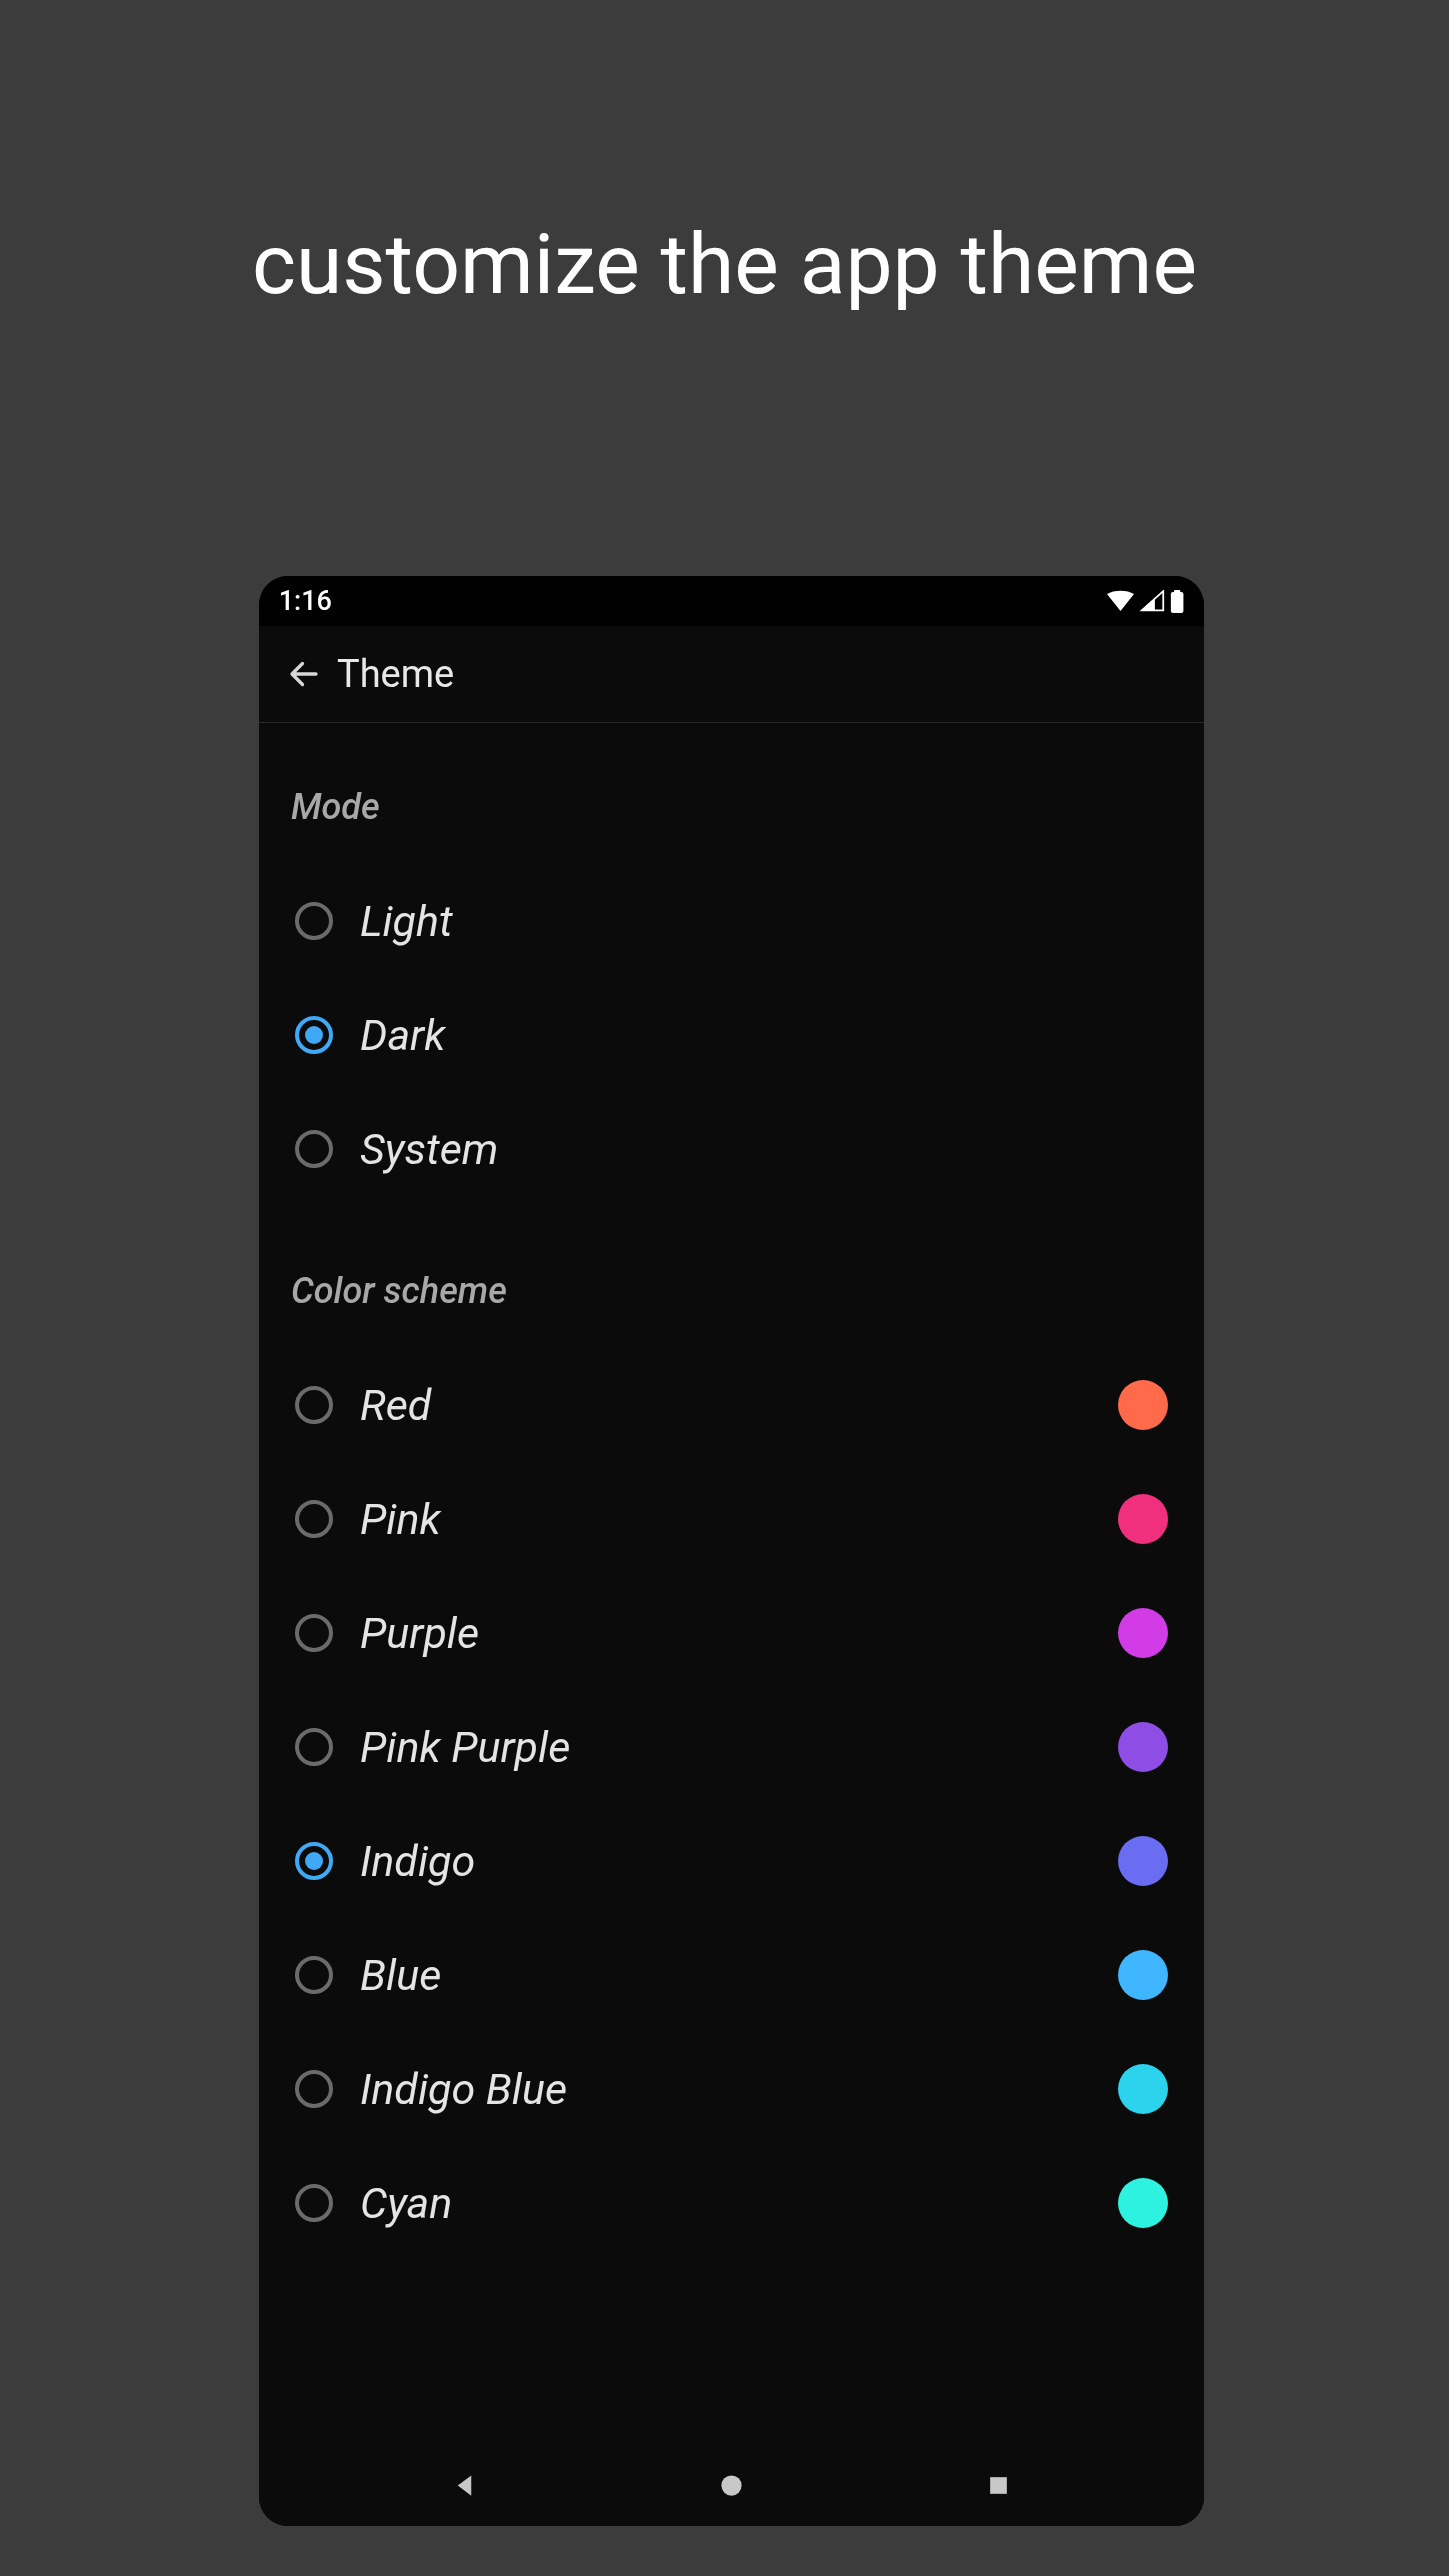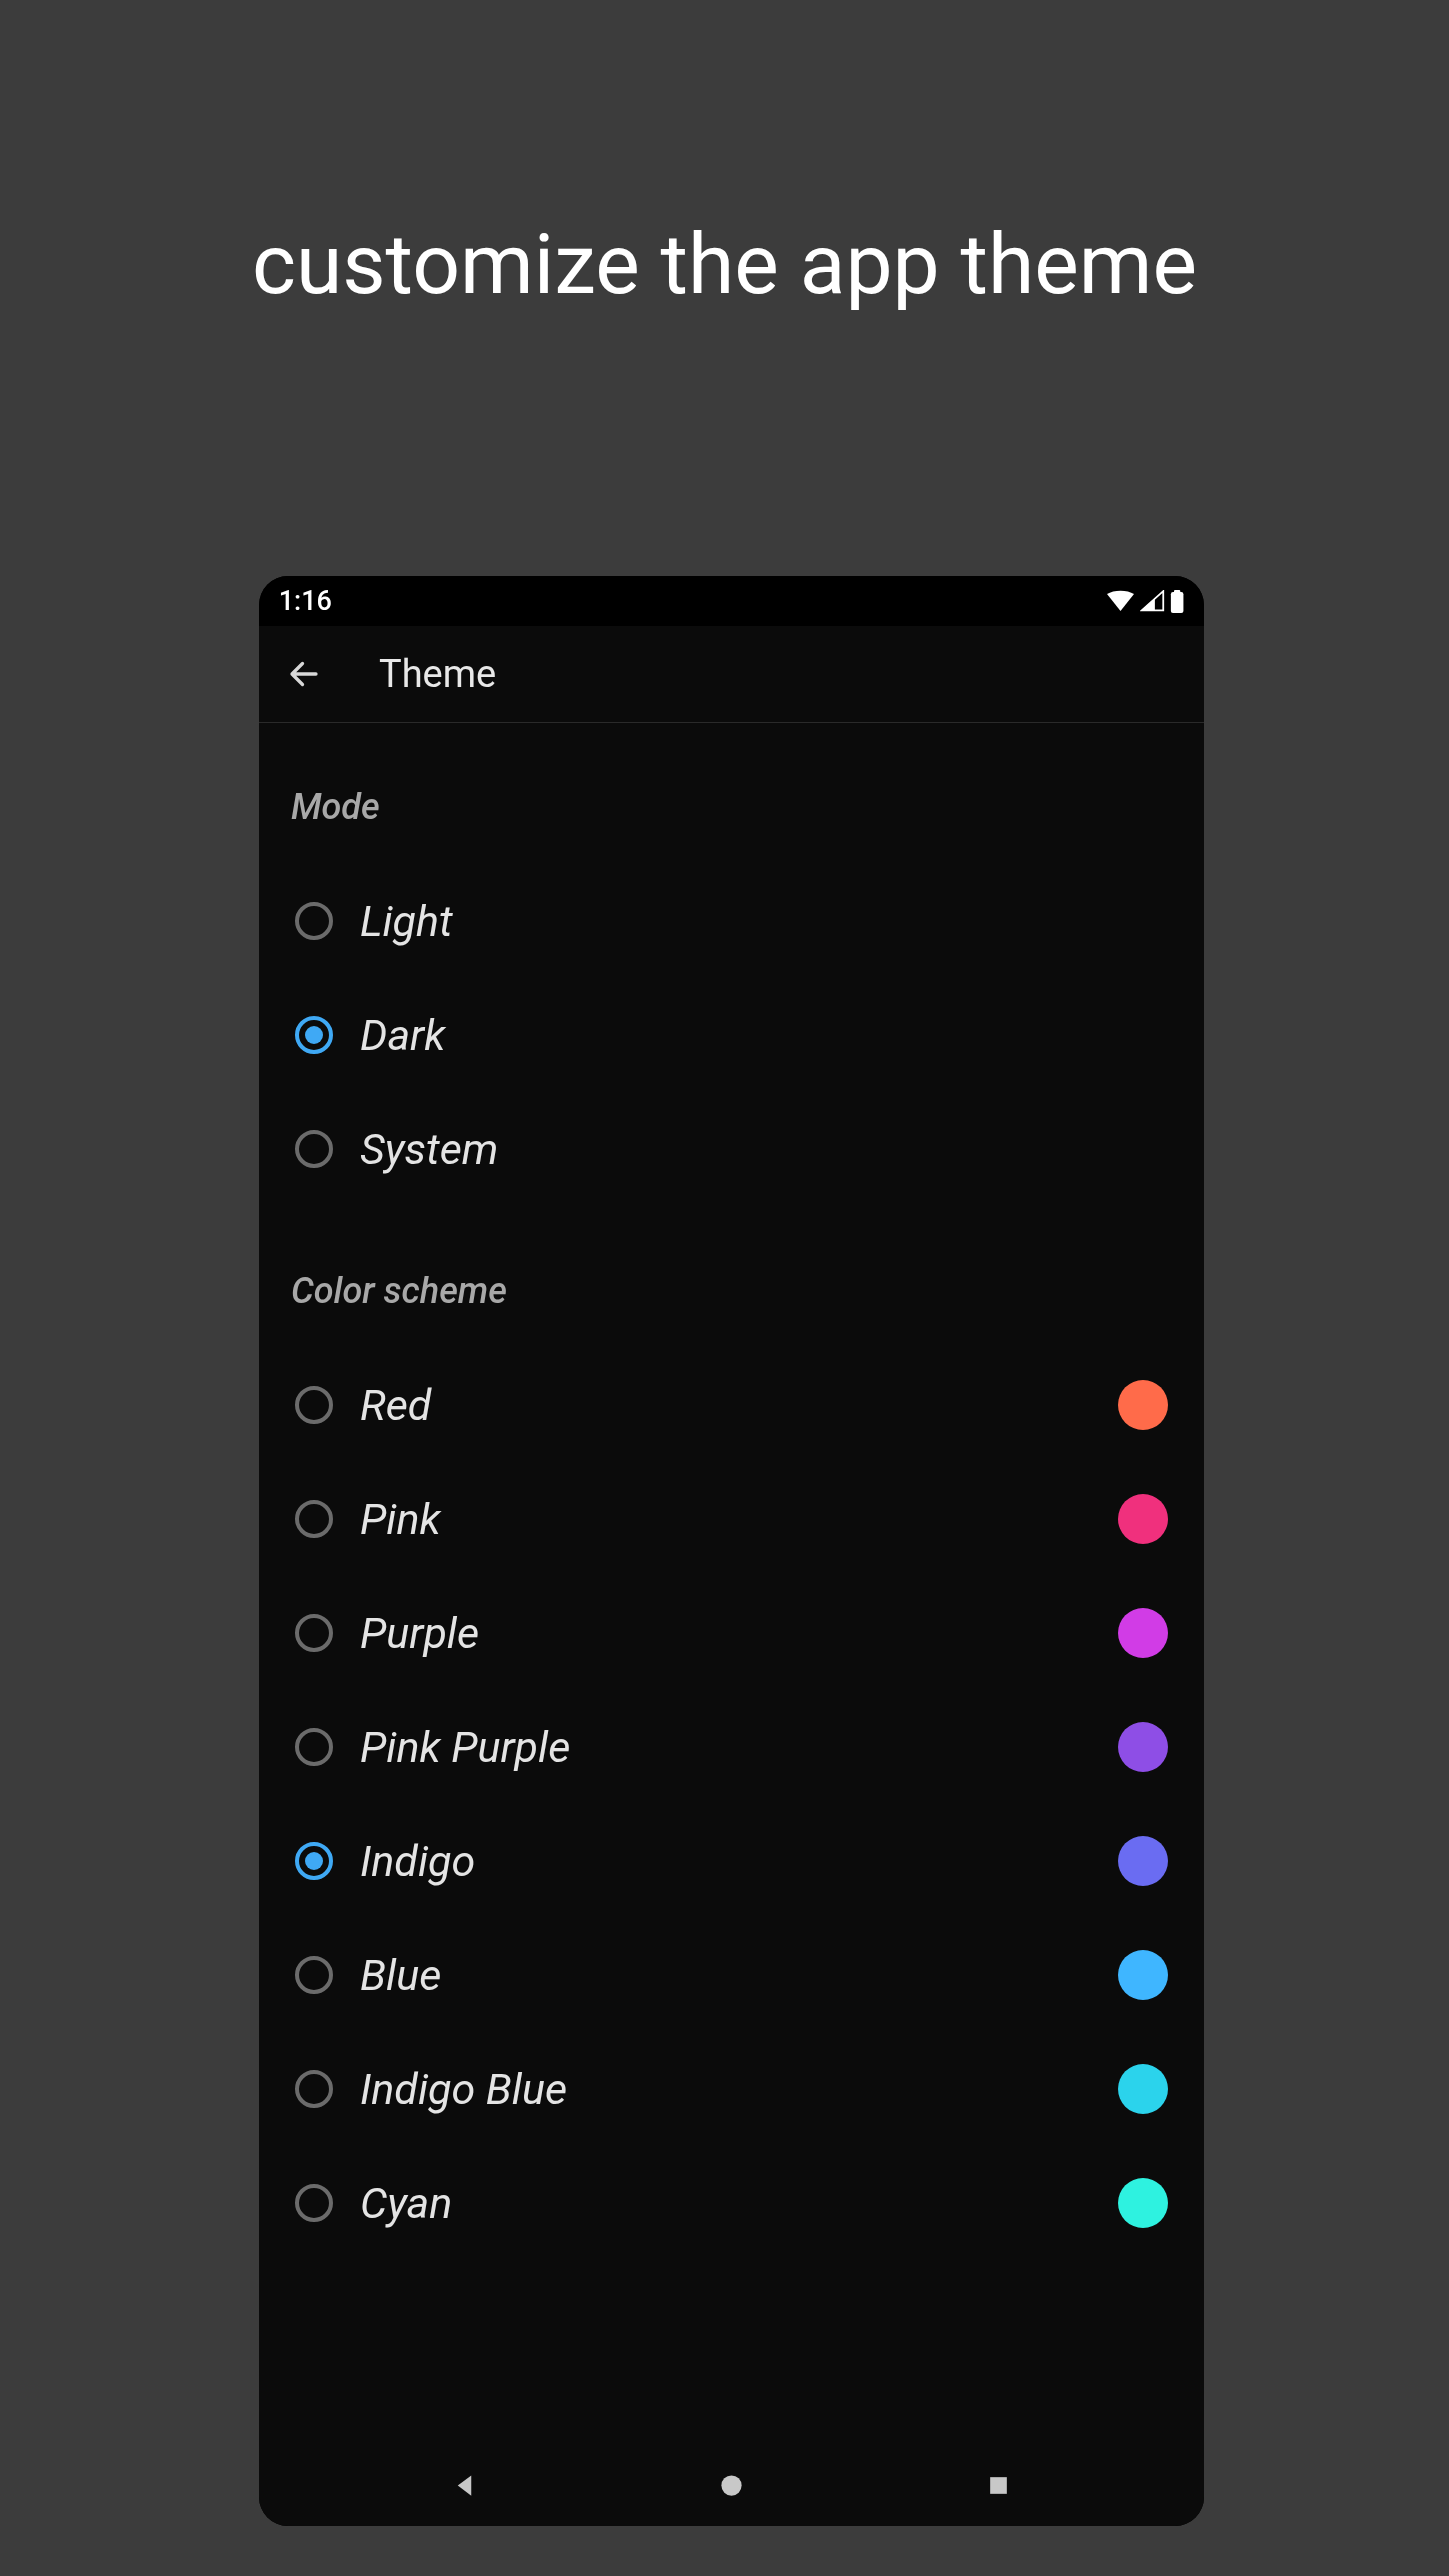--- a/index.html
+++ b/index.html
@@ -49,21 +49,21 @@
     align-items: center;
     gap: 5.4px;
   }
   .status-icon { display: inline-flex; }
   .app-bar {
     height: 97px;
     background: #0b0b0b;
     display: flex;
     align-items: center;
     padding: 0 25px;
-    gap: 56px;
+    gap: 14px;
     border-bottom: 0.9px solid #2a2a2a;
   }
   .back-arrow {
     width: 39px;
     height: 39px;
     display: flex;
     align-items: center;
     justify-content: center;
     color: #d8d8d8;
     cursor: pointer;

